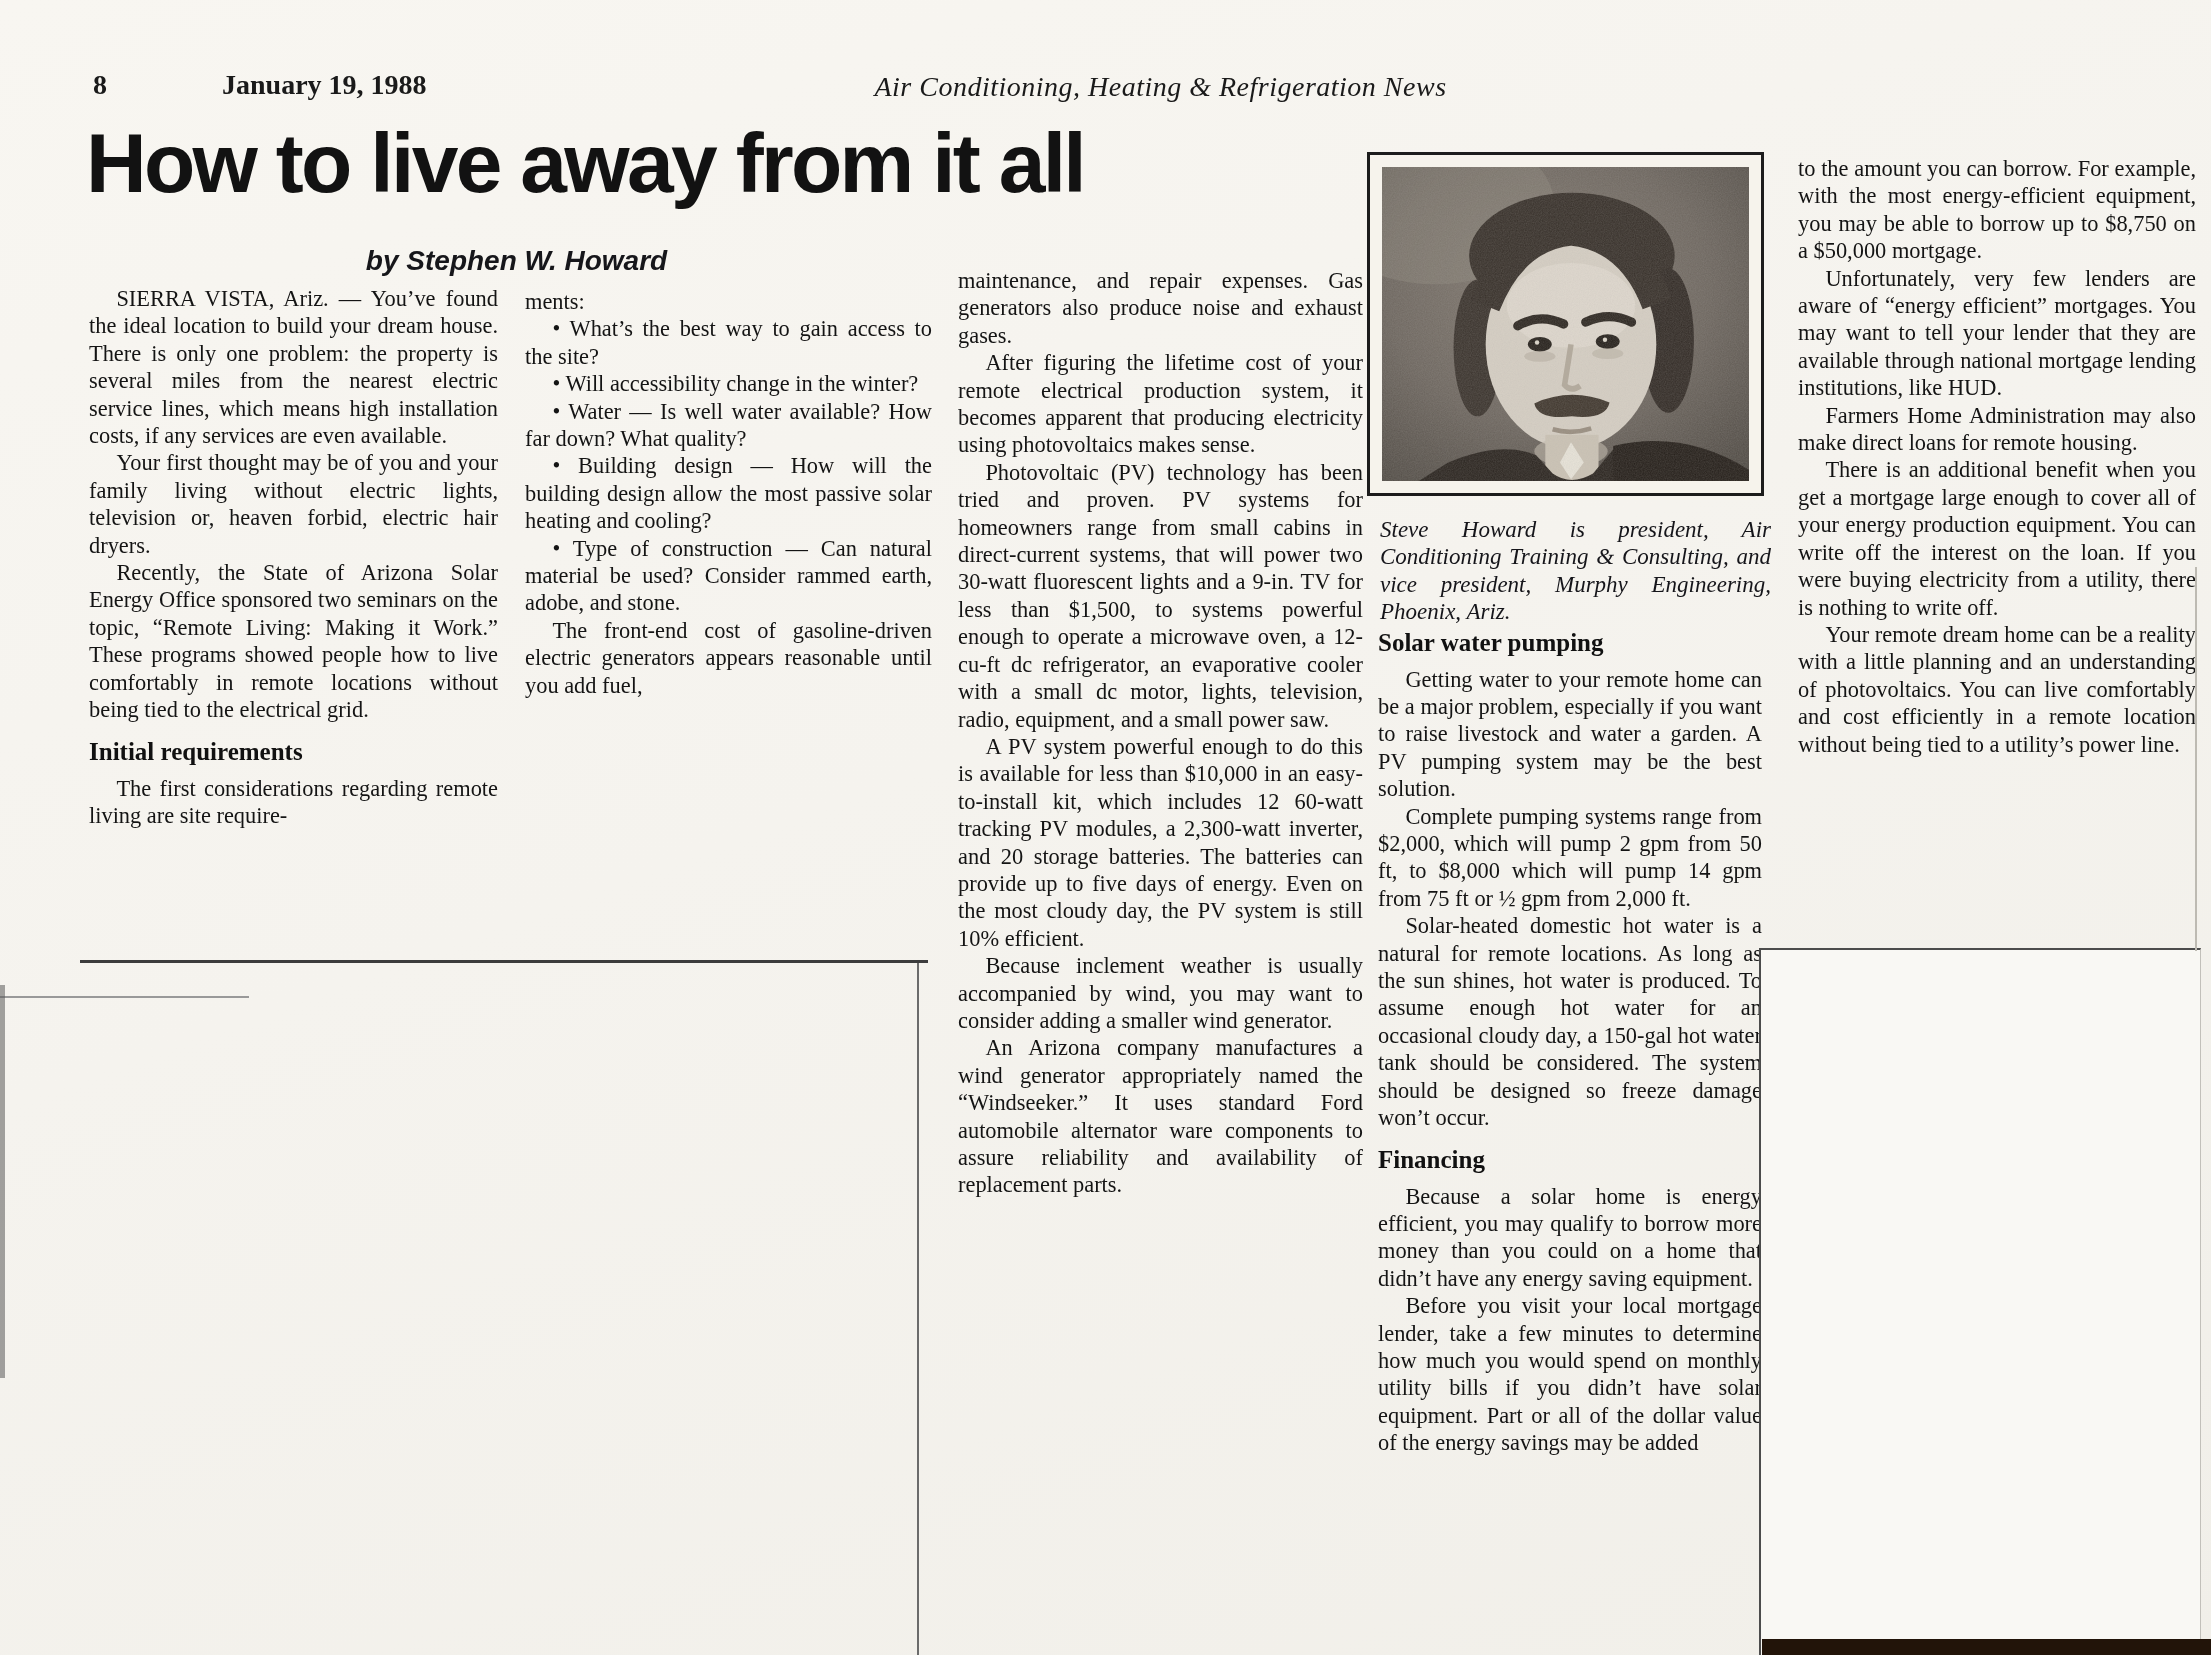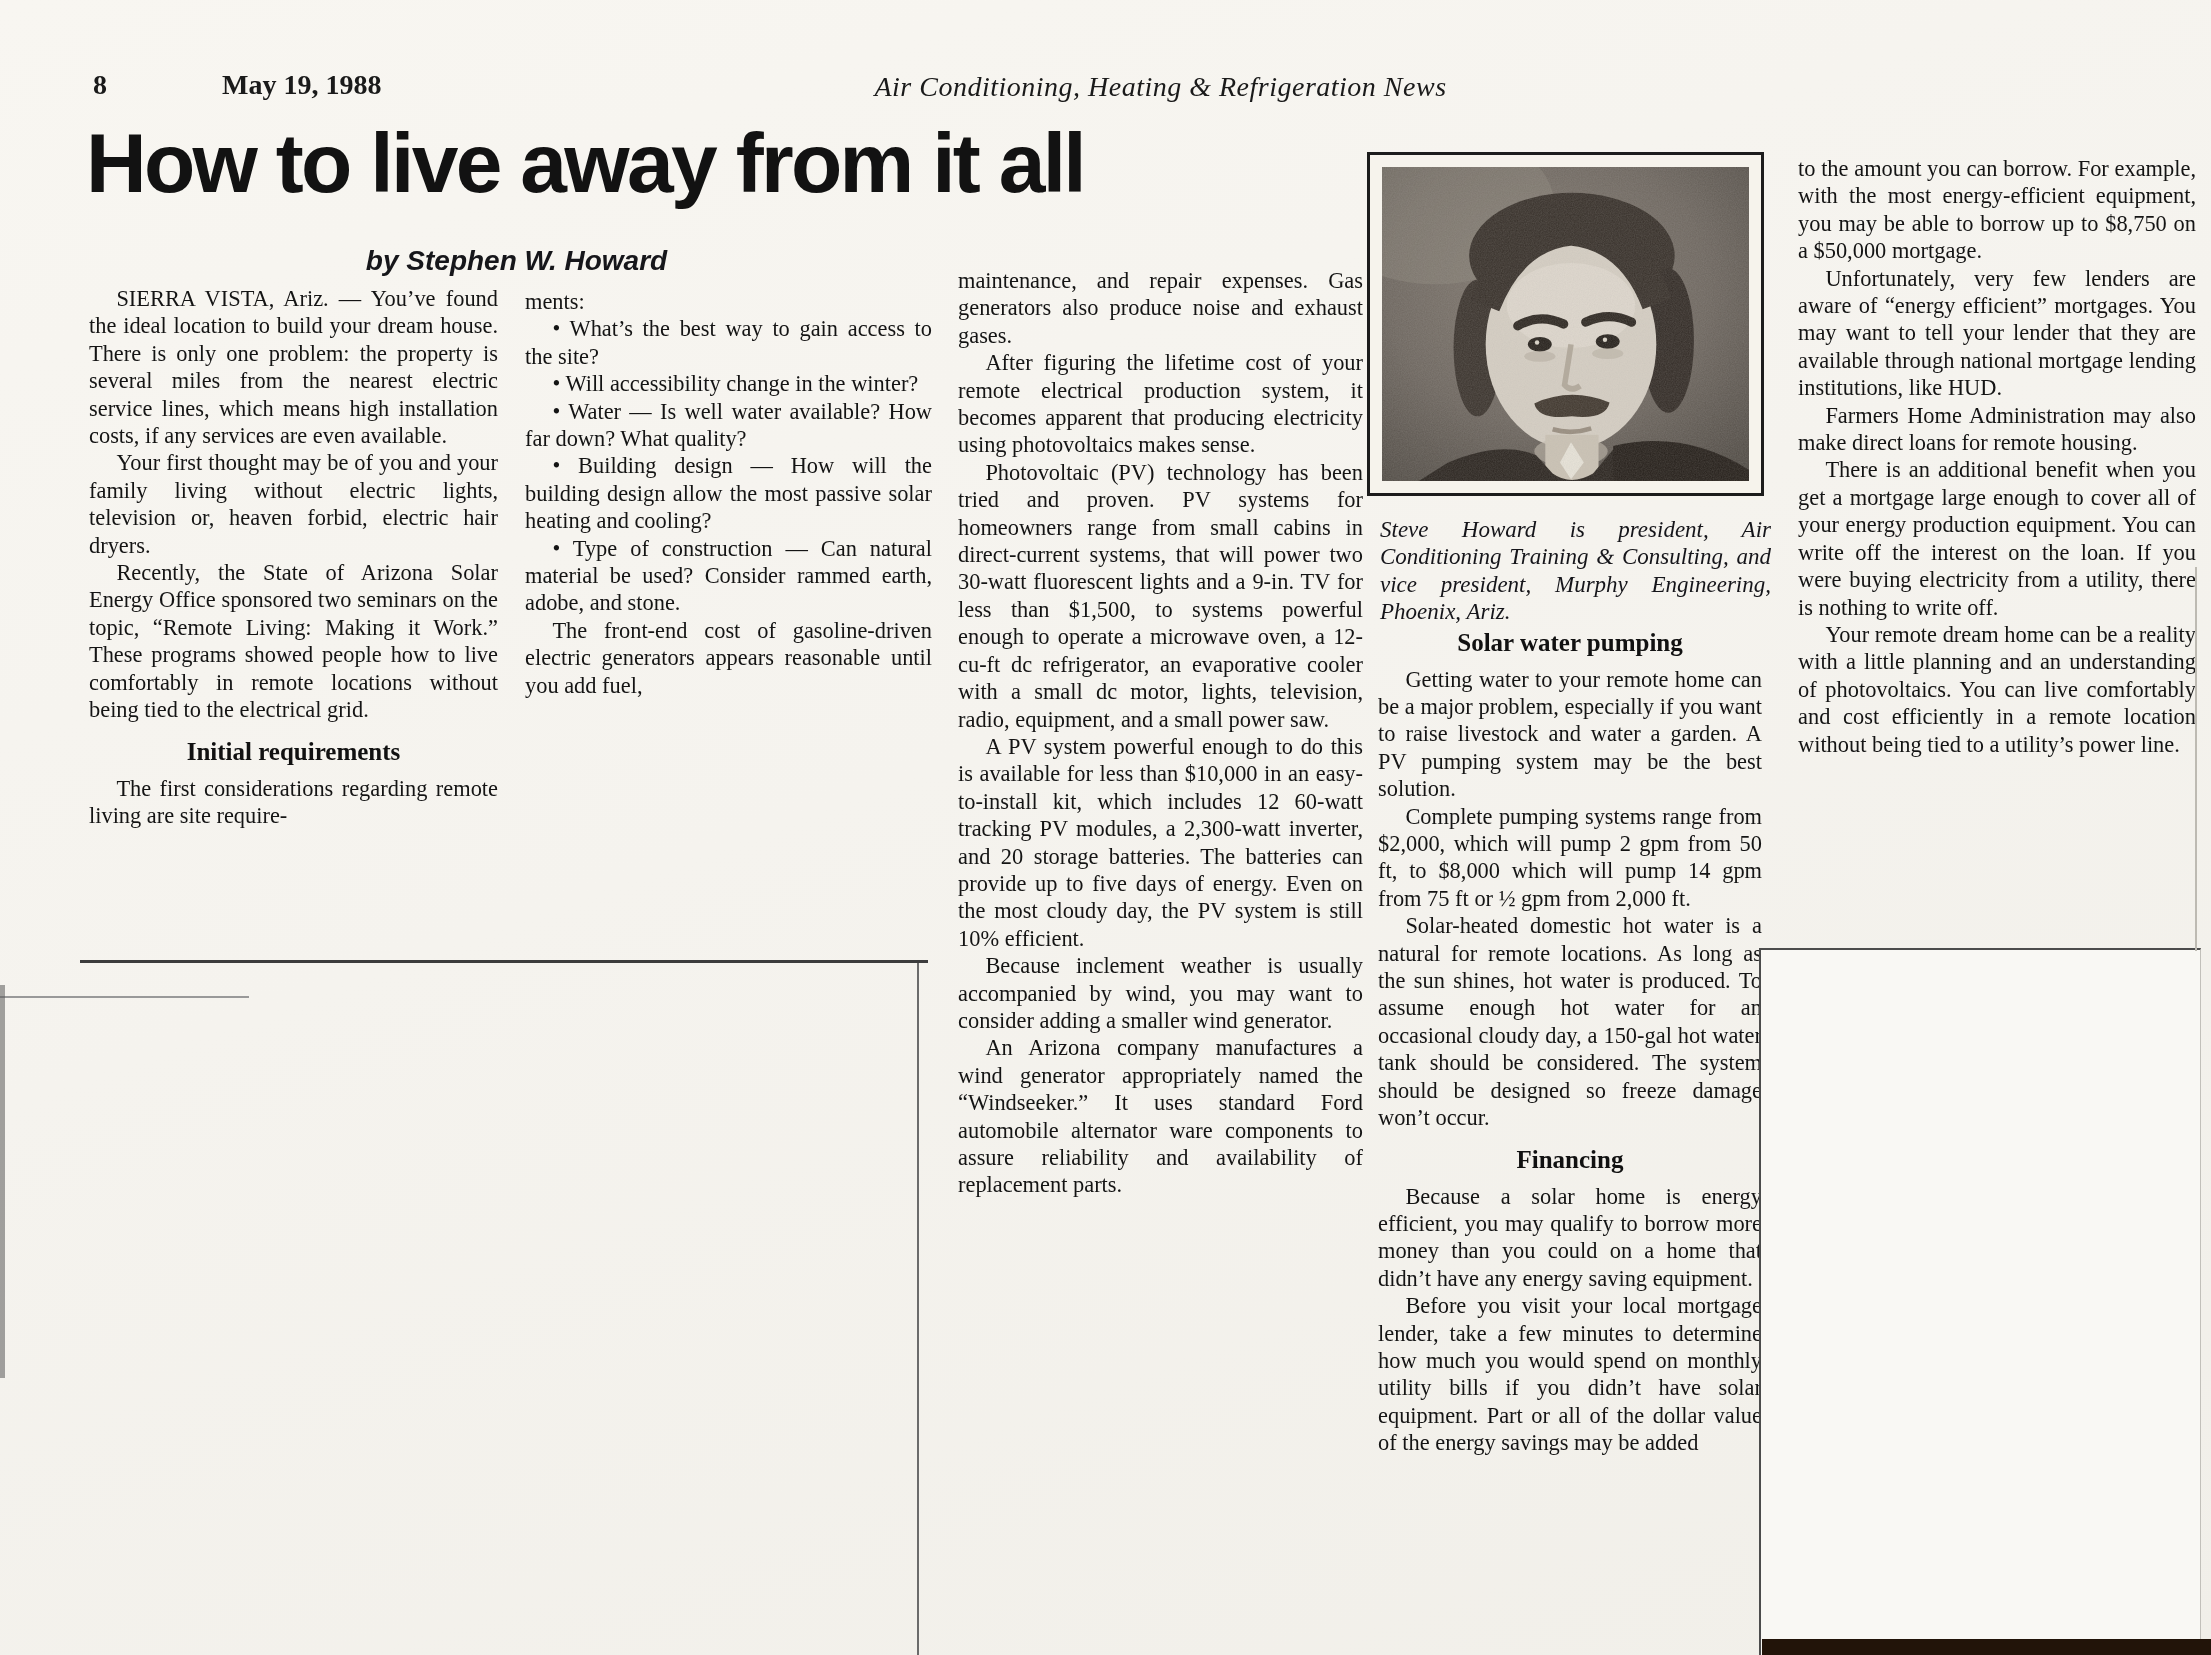--- a/index.html
+++ b/index.html
@@ -30,21 +30,21 @@
   }
   
   .col{position:absolute;text-align:justify;font-size:22.4px;line-height:27.4px;color:#141414;}
   .col-1{left:89px;top:285px;width:409px;}
   .col-2{left:525px;top:288px;width:407px;}
   .col-3{left:958px;top:267px;width:405px;}
   .col-4{left:1378px;top:629px;width:384px;}
   .col-5{left:1798px;top:155px;width:398px;}
   .body-p{margin:0;text-indent:27.4px;}
   .body-p.cont{text-indent:0;}
-  .subhead{margin:14.6px 0 9.1px;text-align:center;font-size:25px;font-weight:bold;
+  .subhead{margin:14.6px 0 9.1px;text-align:left;font-size:25px;font-weight:bold;
     text-indent:0;color:#111;}
   .col-4 .subhead:first-child{margin-top:0;}
   
   .photo-frame{
     position:absolute;left:1367px;top:152px;width:367px;height:314px;
     background:#f6f3ec;border:3.7px solid #1c1c1c;padding:12px;margin:0;
   }
   .photo-frame svg{display:block;width:100%;height:100%;}
   .photo-caption{
     position:absolute;left:1372px;top:508px;width:391px;margin:8px;
@@ -64,21 +64,21 @@
   .dark-strip{position:absolute;left:1762px;top:1639px;width:450px;height:16.4px;background:#221409;}
   .right-edge-faint{position:absolute;left:2195px;top:567px;width:1.8px;height:384px;background:#bdbab2;}
 </style>
 </head>
 <body>
 
 <div class="page">
 
   <div class="masthead">
     <span class="page-number">8</span>
-    <span class="issue-date">May 19, 1988</span>
+    <span class="issue-date">January 19, 1988</span>
     <span class="publication">Air Conditioning, Heating &amp; Refrigeration News</span>
   </div>
 
   <h1 class="headline">How to live away from it all</h1>
   <div class="byline">by Stephen W. Howard</div>
 
   <div class="col col-1">
       <p class="body-p">SIERRA VISTA, Ariz. — You’ve found the ideal location to build your dream house. There is only one problem: the property is several miles from the nearest electric service lines, which means high installation costs, if any services are even available.</p>
       <p class="body-p">Your first thought may be of you and your family living without electric lights, television or, heaven forbid, electric hair dryers.</p>
       <p class="body-p">Recently, the State of Arizona Solar Energy Office sponsored two seminars on the topic, “Remote Living: Making it Work.” These programs showed people how to live comfortably in remote locations without being tied to the electrical grid.</p>

